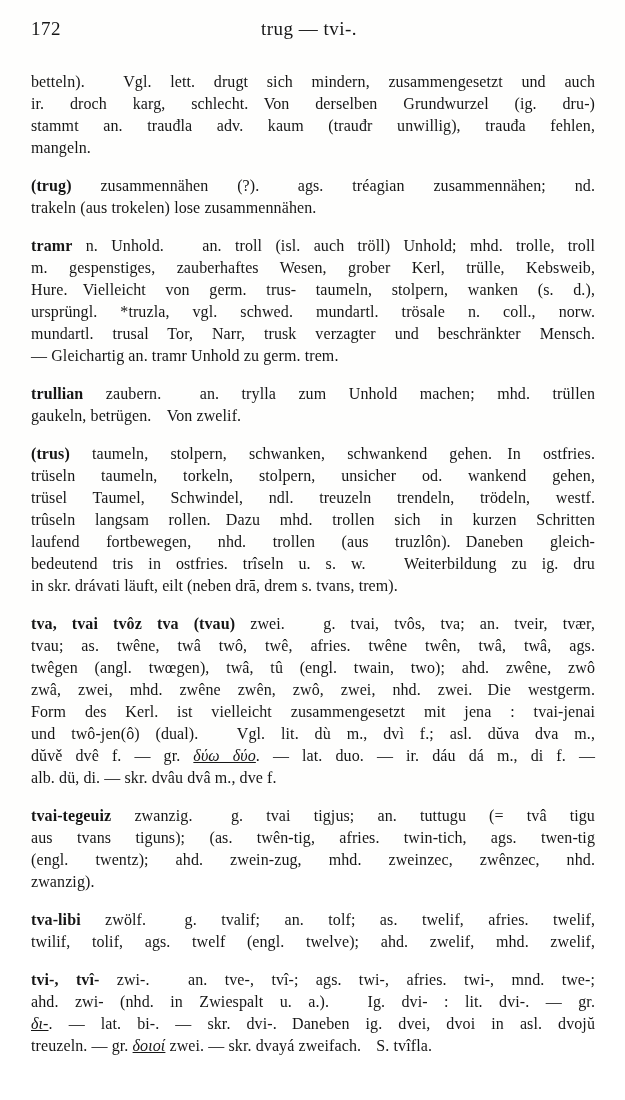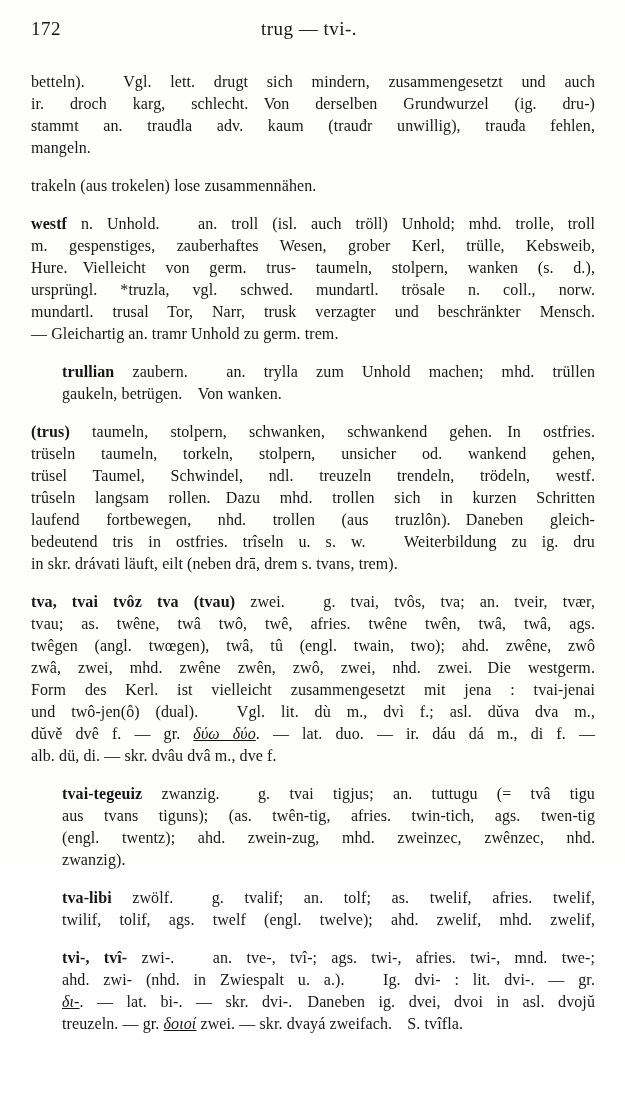--- a/index.html
+++ b/index.html
@@ -42,21 +42,20 @@
   .entries {
     margin-top: 29px;
   }
   .entry {
     font-size: 16px;
     line-height: 22px;
     margin: 0 0 16px 0;
     letter-spacing: 0.1px;
   }
   .entry.indent {
-    margin-left: 31px;
   }
   .line {
     text-align: justify;
     text-align-last: justify;
     -moz-text-align-last: justify;
   }
   .line.last {
     text-align-last: left;
     -moz-text-align-last: left;
   }
@@ -74,33 +73,34 @@
     <span class="running-head">trug — tvi-.</span>
   </div>
   <div class="entries">
       <div class="entry">
         <div class="line"><span class="seg-t">betteln).</span><span class="gap">&nbsp;</span><span class="seg-t">Vgl. lett. drugt sich mindern, zusammengesetzt und auch</span></div>
         <div class="line"><span class="seg-t">ir. droch karg, schlecht.</span><span class="sgap">&nbsp;</span><span class="seg-t">Von derselben Grundwurzel (ig. dru-)</span></div>
         <div class="line"><span class="seg-t">stammt an. trauđla adv. kaum (trauđr unwillig), trauđa fehlen,</span></div>
         <div class="line last"><span class="seg-t">mangeln.</span></div>
       </div>
       <div class="entry">
+        <div class="line"><span class="seg-b">(trug)</span><span class="seg-t"> zusammennähen (?).</span><span class="gap">&nbsp;</span><span class="seg-t">ags. tréagian zusammennähen; nd.</span></div>
         <div class="line last"><span class="seg-t">trakeln (aus trokelen) lose zusammennähen.</span></div>
       </div>
       <div class="entry">
-        <div class="line"><span class="seg-b">westf</span><span class="seg-t"> n. Unhold.</span><span class="gap">&nbsp;</span><span class="seg-t">an. troll (isl. auch tröll) Unhold; mhd. trolle, troll</span></div>
+        <div class="line"><span class="seg-b">tramr</span><span class="seg-t"> n. Unhold.</span><span class="gap">&nbsp;</span><span class="seg-t">an. troll (isl. auch tröll) Unhold; mhd. trolle, troll</span></div>
         <div class="line"><span class="seg-t">m. gespenstiges, zauberhaftes Wesen, grober Kerl, trülle, Kebsweib,</span></div>
         <div class="line"><span class="seg-t">Hure.</span><span class="sgap">&nbsp;</span><span class="seg-t">Vielleicht von germ. trus- taumeln, stolpern, wanken (s. d.),</span></div>
         <div class="line"><span class="seg-t">ursprüngl. *truzla, vgl. schwed. mundartl. trösale n. coll., norw.</span></div>
         <div class="line"><span class="seg-t">mundartl. trusal Tor, Narr, trusk verzagter und beschränkter Mensch.</span></div>
         <div class="line last"><span class="seg-t">— Gleichartig an. tramr Unhold zu germ. trem.</span></div>
       </div>
       <div class="entry indent">
         <div class="line"><span class="seg-b">trullian</span><span class="seg-t"> zaubern.</span><span class="gap">&nbsp;</span><span class="seg-t">an. trylla zum Unhold machen; mhd. trüllen</span></div>
-        <div class="line last"><span class="seg-t">gaukeln, betrügen.</span><span class="sgap">&nbsp;</span><span class="seg-t">Von wanken.</span></div>
+        <div class="line last"><span class="seg-t">gaukeln, betrügen.</span><span class="sgap">&nbsp;</span><span class="seg-t">Von zwelif.</span></div>
       </div>
       <div class="entry">
         <div class="line"><span class="seg-b">(trus)</span><span class="seg-t"> taumeln, stolpern, schwanken, schwankend gehen.</span><span class="sgap">&nbsp;</span><span class="seg-t">In ostfries.</span></div>
         <div class="line"><span class="seg-t">trüseln taumeln, torkeln, stolpern, unsicher od. wankend gehen,</span></div>
         <div class="line"><span class="seg-t">trüsel Taumel, Schwindel, ndl. treuzeln trendeln, trödeln, westf.</span></div>
         <div class="line"><span class="seg-t">trûseln langsam rollen.</span><span class="sgap">&nbsp;</span><span class="seg-t">Dazu mhd. trollen sich in kurzen Schritten</span></div>
         <div class="line"><span class="seg-t">laufend fortbewegen, nhd. trollen (aus truzlôn).</span><span class="sgap">&nbsp;</span><span class="seg-t">Daneben gleich-</span></div>
         <div class="line"><span class="seg-t">bedeutend tris in ostfries. trîseln u. s. w.</span><span class="gap">&nbsp;</span><span class="seg-t">Weiterbildung zu ig. dru</span></div>
         <div class="line last"><span class="seg-t">in skr. drávati läuft, eilt (neben drā, drem s. tvans, trem).</span></div>
       </div>

